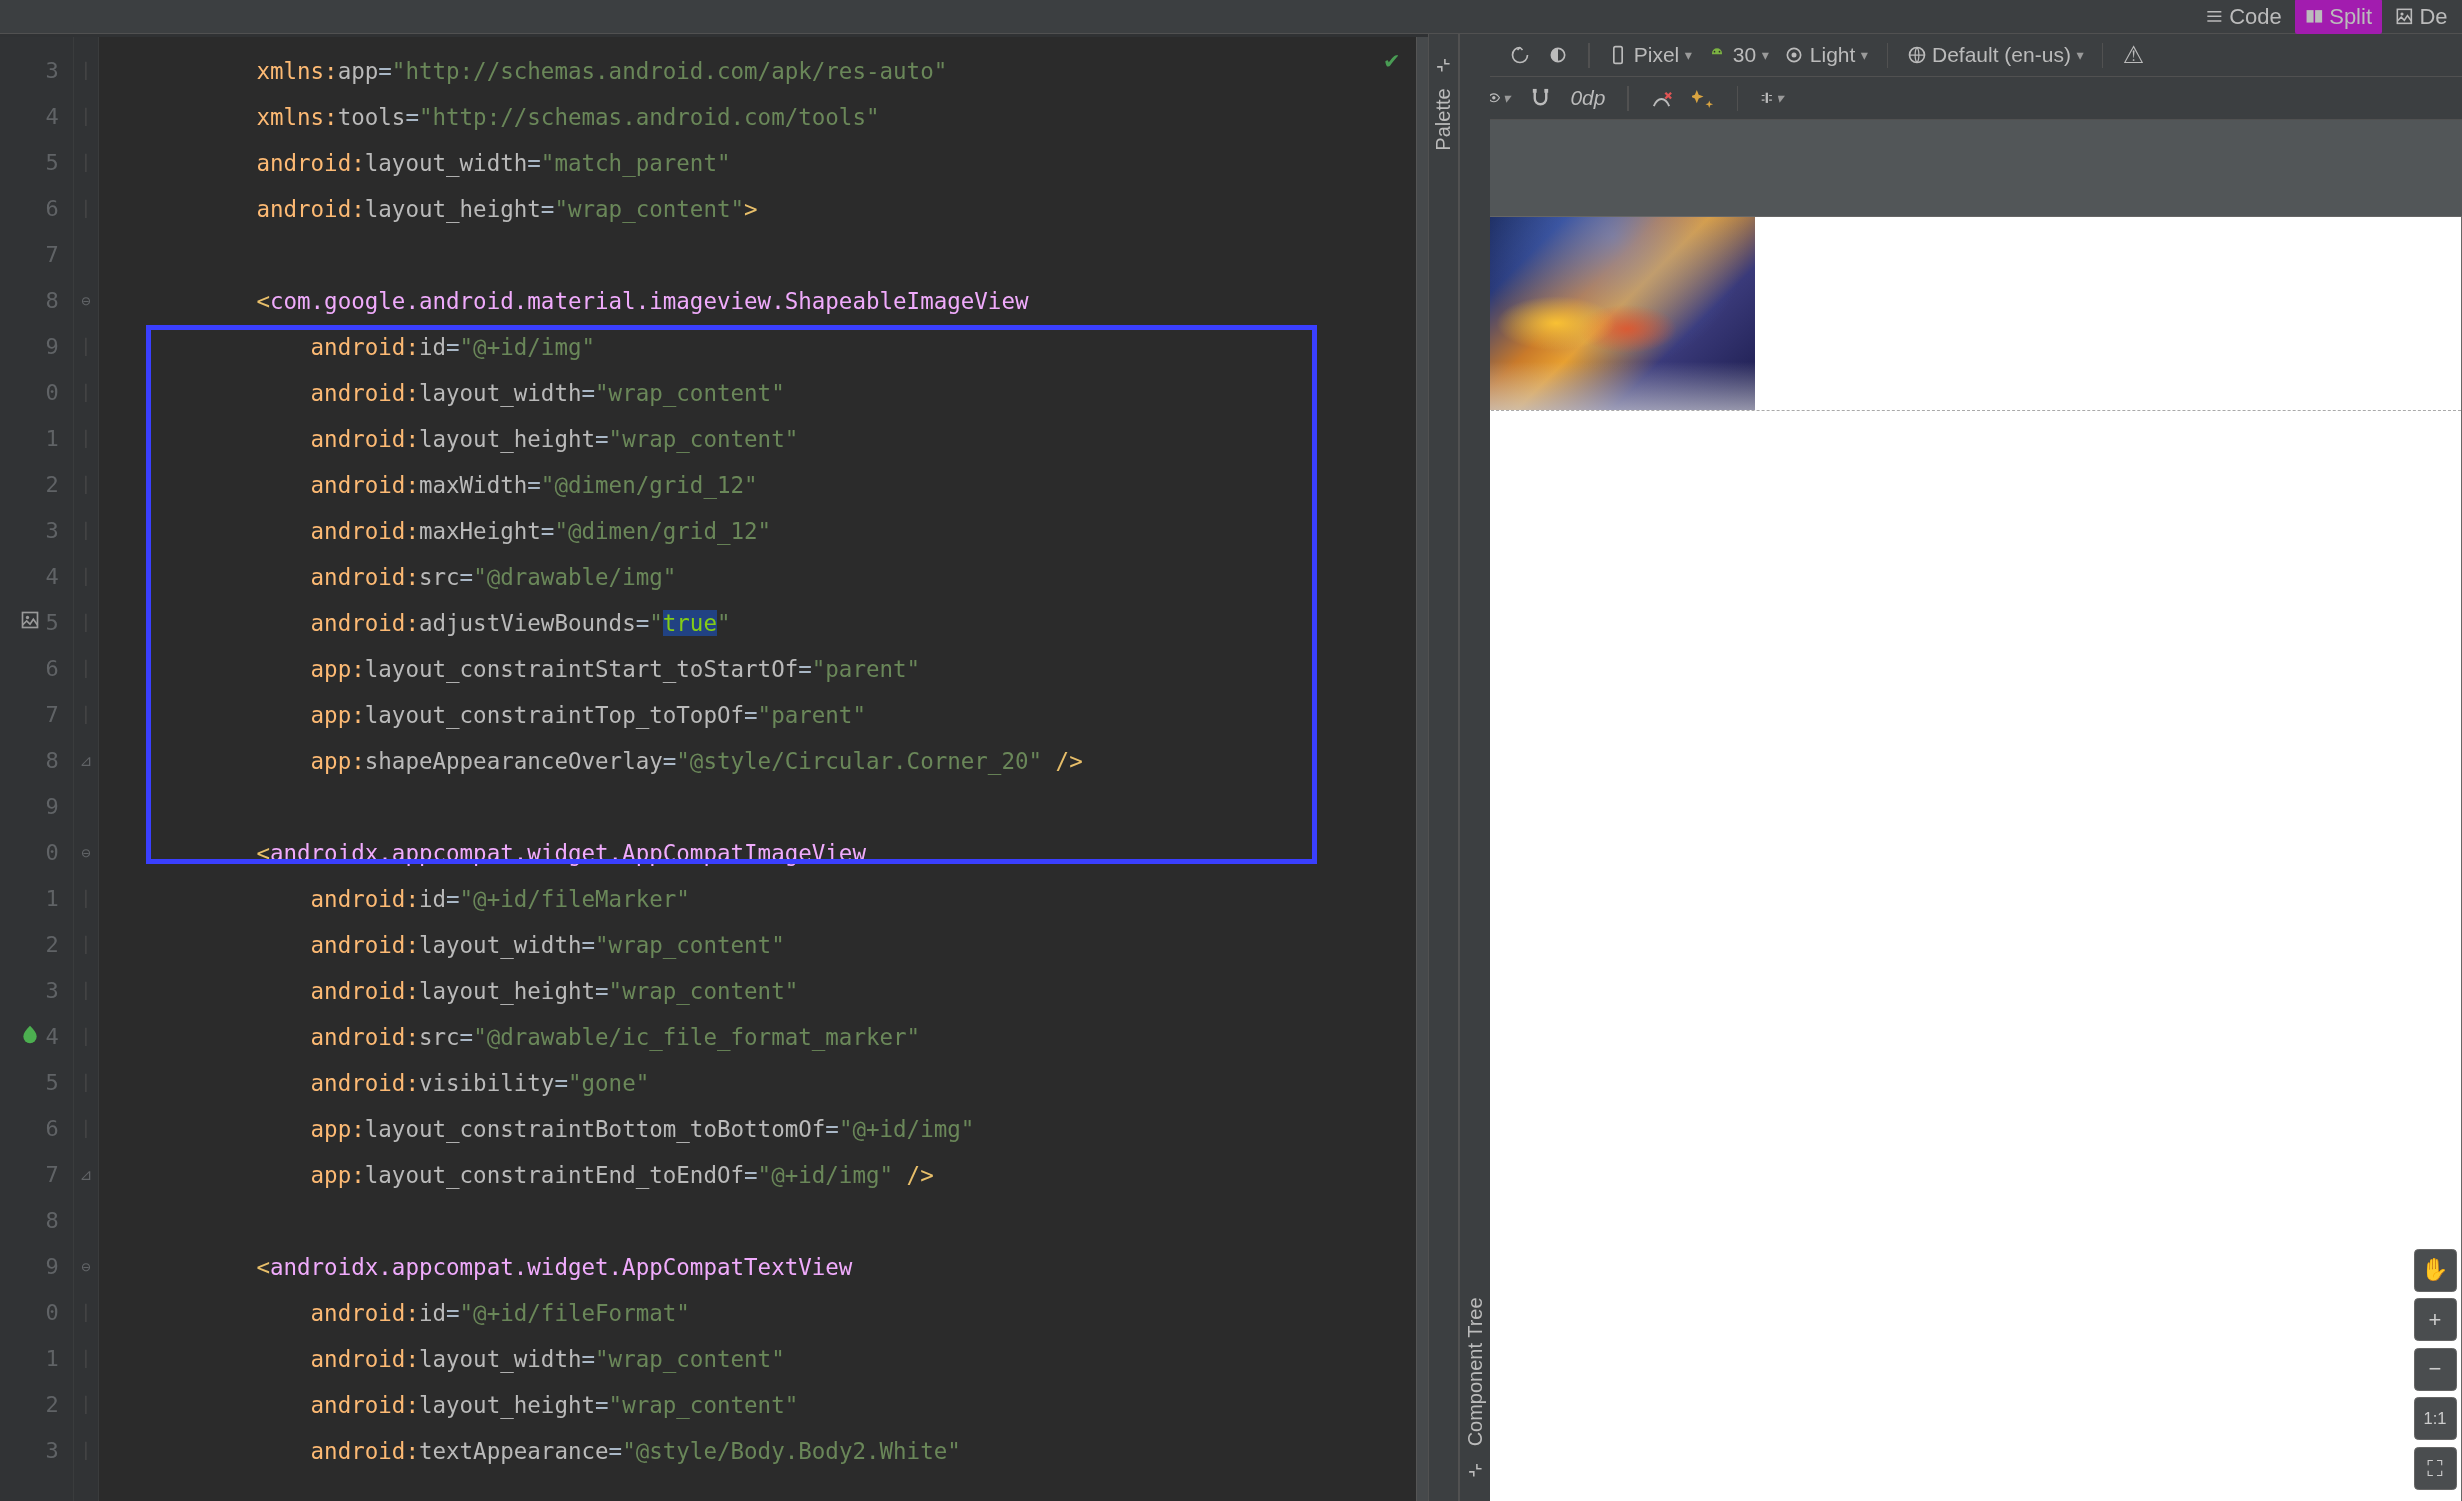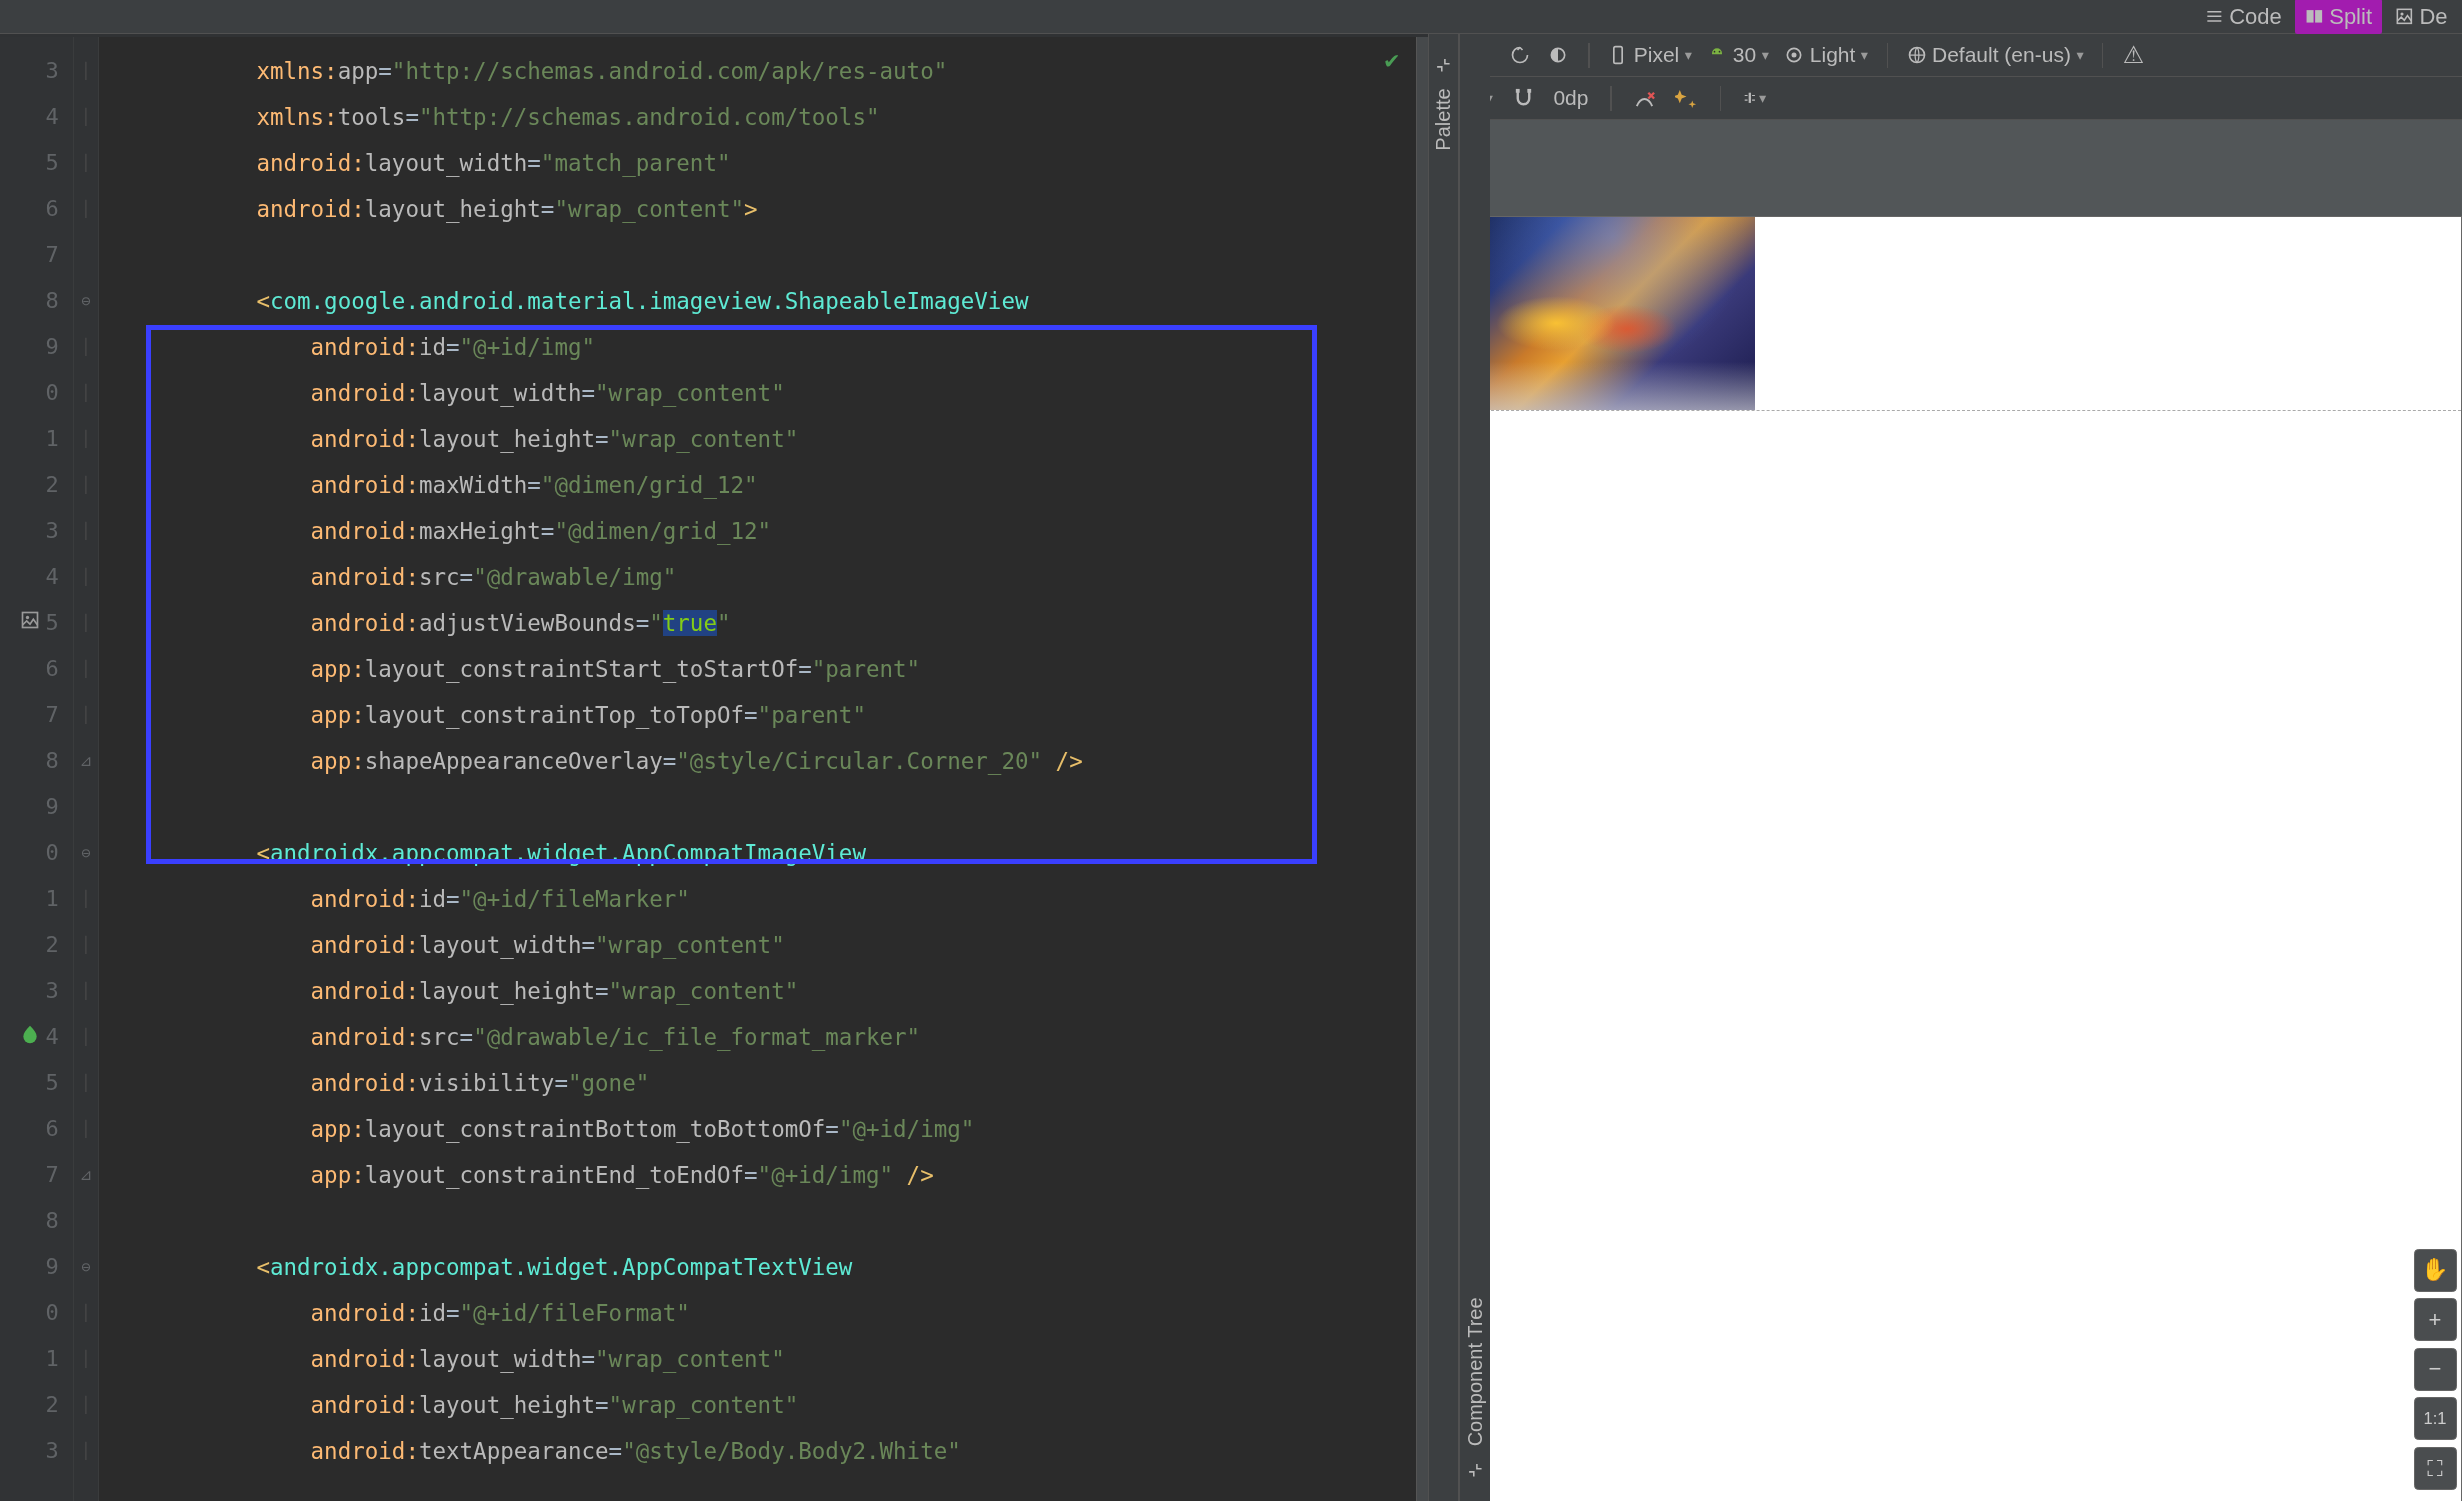--- a/index.html
+++ b/index.html
@@ -98,21 +98,21 @@
   }
   .highlight-box {
     position: absolute;
     border: 5.5px solid #3a3fff;
     left: 146px;
     top: 288px;
     width: 1171px;
     height: 539px;
     pointer-events: none;
   }
-  .t-tag { color: #5eead4; }
+  .t-tag { color: #f0abfc; }
   .t-ns { color: #fdba74; }
   .t-attr { color: #bababa; }
   .t-eq { color: #a9b7c6; }
   .t-str { color: #6a8759; }
   .t-brk { color: #e8bf6a; }
   .caret-sel { background: #214283; color:#84cc16; }
   .palette-tab {
     flex: 0 0 31px;
     background: #3c3f41;
     border-left: 1.1px solid #515151;
@@ -150,25 +150,26 @@
   }
   .dtoolbar .sep { width:1.1px; height:25px; background:#515151; margin: 0 3.3px; }
   .dtoolbar .drop { display:inline-flex; align-items:center; gap:5.5px; cursor:pointer; }
   .dtoolbar svg { width: 20px; height: 20px; }
   .dtoolbar2 {
     height: 43px;
     background: #3c3f41;
     border-bottom: 1.1px solid #515151;
     display:flex;
     align-items:center;
-    padding: 0 11px;
+    padding: 0 28px;
     gap: 18.7px;
     color:#bbbbbb;
     font-family:-apple-system,sans-serif;
     font-size:21px;
+    font-style:italic;
   }
   .dtoolbar2 .sep { width:1.1px; height:25px; background:#515151; margin: 0 3.3px; }
   .design-surface {
     flex:1;
     background: #525658;
     position: relative;
     overflow:hidden;
   }
   .device {
     position:absolute;

